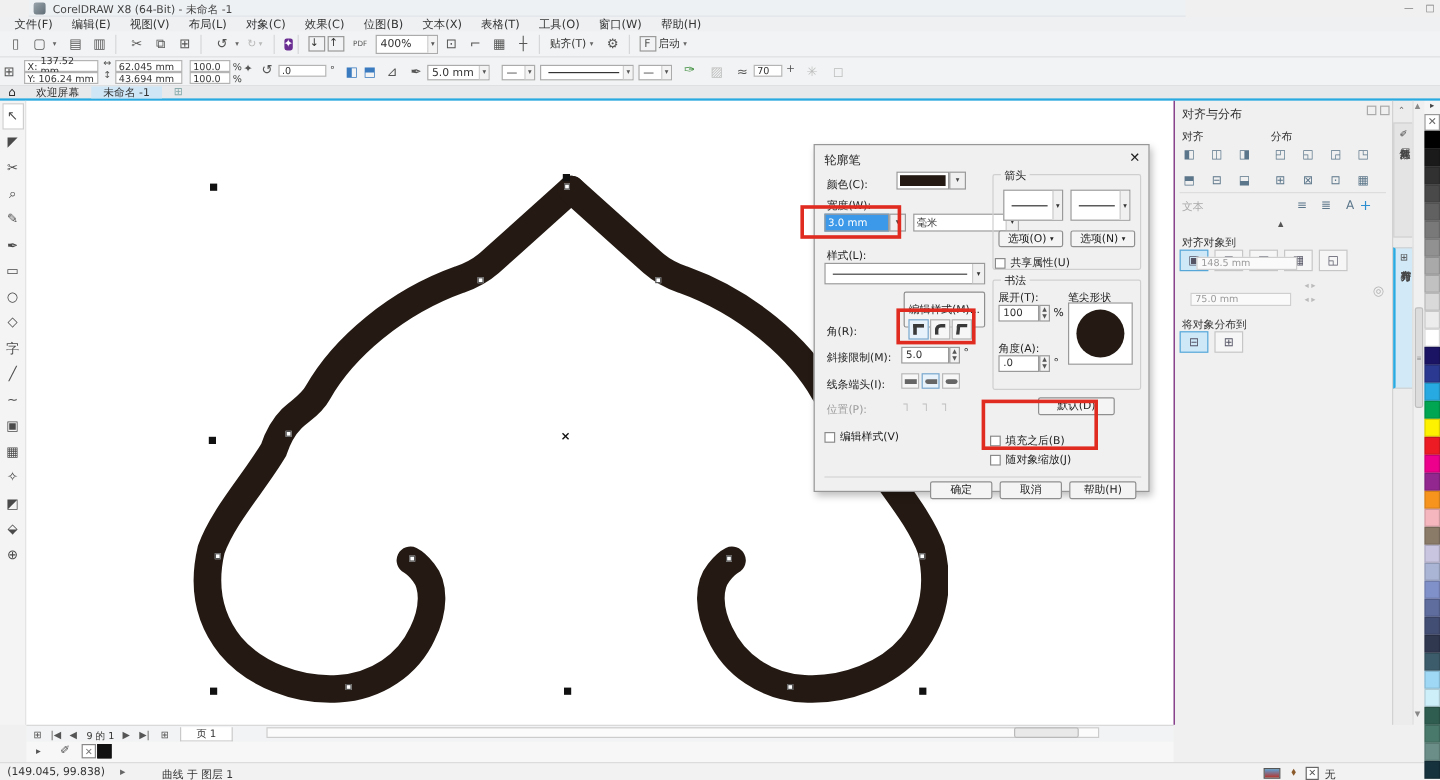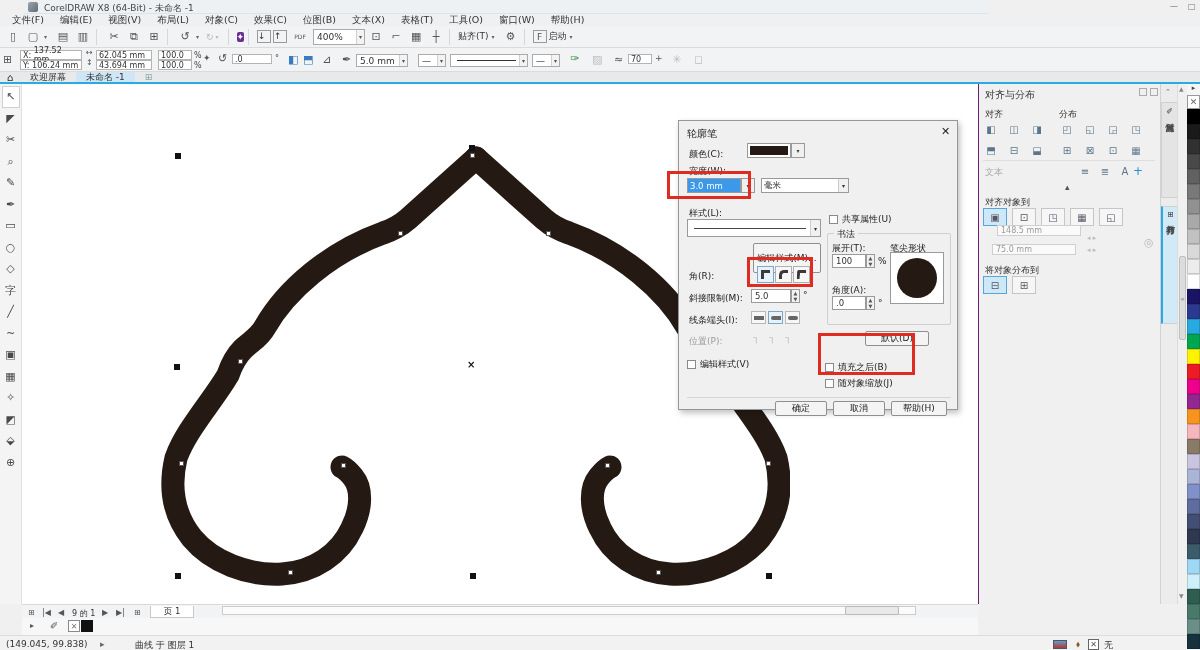--- a/index.html
+++ b/index.html
@@ -330,21 +330,21 @@
     <div class="dlab" style="left:154px;top:80px;color:#2d8fd0;font-size:12px">+</div>
     <div class="dlab" style="left:86px;top:98px;color:#555">▴</div>
     <div class="dlab" style="left:6px;top:112px">对齐对象到</div>
     <div class="drow" style="left:4px;top:124px;gap:5px">
         <div class="dbtn active">▣</div>
         <div class="dbtn">⊡</div>
         <div class="dbtn">◳</div>
         <div class="dbtn">▦</div>
         <div class="dbtn">◱</div>
       </div>
-    <div class="dfield" style="left:18px;top:141px">148.5 mm</div>
+    <div class="dfield" style="left:18px;top:130px">148.5 mm</div>
     <div class="dfield" style="left:13px;top:160px">75.0 mm</div>
     <div class="dlab" style="left:108px;top:150px;color:#bbb;font-size:7px">◂ ▸</div>
     <div class="dlab" style="left:108px;top:162px;color:#bbb;font-size:7px">◂ ▸</div>
     <div class="dlab" style="left:165px;top:152px;color:#b5b5b5;font-size:11px">◎</div>
     <div class="dlab" style="left:6px;top:180px">将对象分布到</div>
     <div class="drow" style="left:4px;top:192px;gap:5px">
         <div class="dbtn active">⊟</div>
         <div class="dbtn">⊞</div>
       </div>
   </div>
@@ -465,20 +465,33 @@
     <div class="lab dis" style="left:10px;top:214px">位置(P):</div>
     <div class="posg" style="left:74px;top:211px">┐</div>
     <div class="posg" style="left:90px;top:211px">┐</div>
     <div class="posg" style="left:106px;top:211px">┐</div>
 
     <div class="chk" style="left:8px;top:237px">
         <i></i>
         <span>编辑样式(V)</span>
       </div>
 
+    <div class="group" style="left:148px;top:24px;width:124px;height:80px">
+      <span class="legend">箭头</span>
+      <div class="dlg-combo" style="left:8px;top:12px;width:50px;height:26px">
+          <span style="flex:1;border-top:1px solid #333;margin:0 4px"></span>
+          <span style="font-size:6px;padding:0 2px;background:#f0f0f0;border-left:1px solid #ccc;align-self:stretch;display:flex;align-items:center">▾</span>
+        </div>
+      <div class="dlg-combo" style="left:64px;top:12px;width:50px;height:26px">
+          <span style="flex:1;border-top:1px solid #333;margin:0 4px"></span>
+          <span style="font-size:6px;padding:0 2px;background:#f0f0f0;border-left:1px solid #ccc;align-self:stretch;display:flex;align-items:center">▾</span>
+        </div>
+      <div class="btn" style="left:4px;top:46px;width:54px;height:14px"><span>选项(O)</span>&nbsp;<span style="font-size:6px">▾</span></div>
+      <div class="btn" style="left:64px;top:46px;width:54px;height:14px"><span>选项(N)</span>&nbsp;<span style="font-size:6px">▾</span></div>
+    </div>
     <div class="chk" style="left:150px;top:92px">
         <i></i>
         <span>共享属性(U)</span>
       </div>
 
     <div class="group" style="left:148px;top:112px;width:124px;height:92px">
       <span class="legend">书法</span>
       <div class="lab" style="left:4px;top:8px">展开(T):</div>
       <div class="spin" style="left:4px;top:20px;width:34px;height:14px">100</div>
       <div class="spinud" style="left:38px;top:20px;height:14px">▲<br>▼</div>

